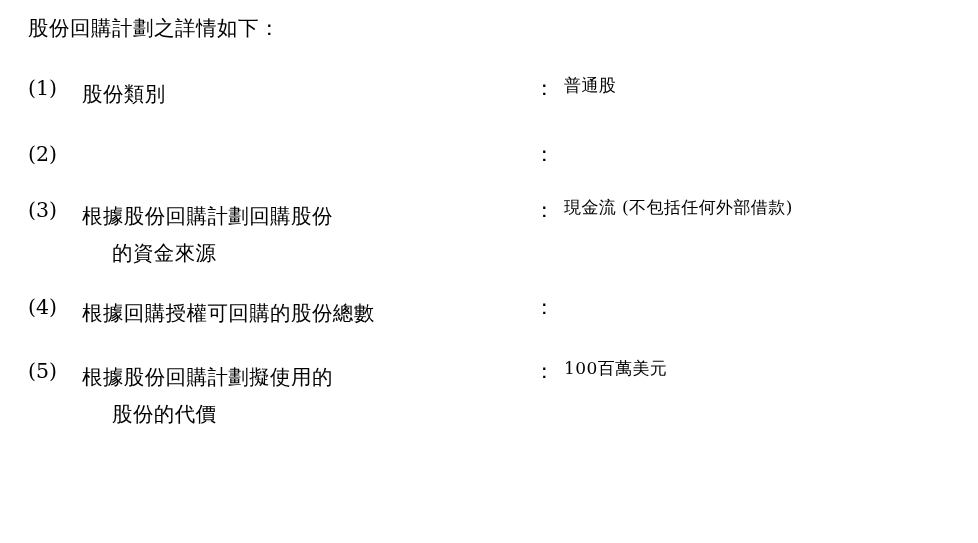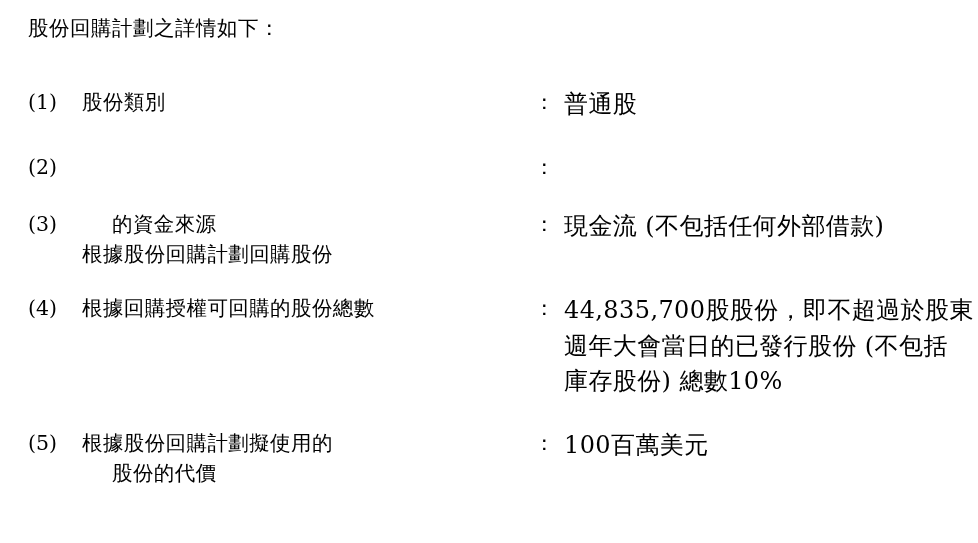--- a/index.html
+++ b/index.html
@@ -18,21 +18,21 @@
     position: relative;
     width: 978px;
     height: 543px;
     box-sizing: border-box;
     padding: 14px 20px 0 28px;
   }
   .intro {
     font-size: 20.5px;
     line-height: 1.4;
     letter-spacing: 0.5px;
-    margin: 0 0 44px 0;
+    margin: 0 0 30px 0;
     white-space: pre;
   }
   .items {
     display: block;
   }
   .item {
     display: flex;
     align-items: flex-start;
     margin-bottom: 26px;
   }
@@ -46,34 +46,35 @@
   .item-label {
     width: 452px;
     flex: 0 0 452px;
     font-size: 20.5px;
     line-height: 1.48;
     letter-spacing: 0.4px;
   }
   .item-label .ln {
     display: block;
     white-space: pre;
+    margin-top: 6px;
   }
   .item-label .ln.indent {
     padding-left: 30px;
   }
   .item-colon {
     width: 30px;
     flex: 0 0 30px;
     font-size: 20.5px;
     line-height: 1.48;
     text-align: left;
   }
   .item-value {
     flex: 1 1 auto;
-    font-size: 24px;
+    font-size: 17px;
     line-height: 1.48;
     letter-spacing: 0.4px;
   }
   .item-value .ln {
     display: block;
     white-space: pre;
   }
   
   .item-1 { margin-bottom: 30px; }
   .item-2 { margin-bottom: 26px; }
@@ -104,40 +105,35 @@
     <div class="item item-2">
       <div class="item-num">(2)</div>
       <div class="item-label">
       </div>
       <div class="item-colon">：</div>
     </div>
 
     <div class="item item-3">
       <div class="item-num">(3)</div>
       <div class="item-label">
+        <span class="ln">根據股份回購計劃回購股份</span>
         <span class="ln indent">的資金來源</span>
-        <span class="ln">根據股份回購計劃回購股份</span>
       </div>
       <div class="item-colon">：</div>
       <div class="item-value">
         <span class="ln">現金流 (不包括任何外部借款)</span>
       </div>
     </div>
 
     <div class="item item-4">
       <div class="item-num">(4)</div>
       <div class="item-label">
         <span class="ln">根據回購授權可回購的股份總數</span>
       </div>
       <div class="item-colon">：</div>
-      <div class="item-value">
-        <span class="ln">44,835,700股股份，即不超過於股東</span>
-        <span class="ln">週年大會當日的已發行股份 (不包括</span>
-        <span class="ln">庫存股份) 總數10%</span>
-      </div>
     </div>
 
     <div class="item item-5">
       <div class="item-num">(5)</div>
       <div class="item-label">
         <span class="ln">根據股份回購計劃擬使用的</span>
         <span class="ln indent">股份的代價</span>
       </div>
       <div class="item-colon">：</div>
       <div class="item-value">

